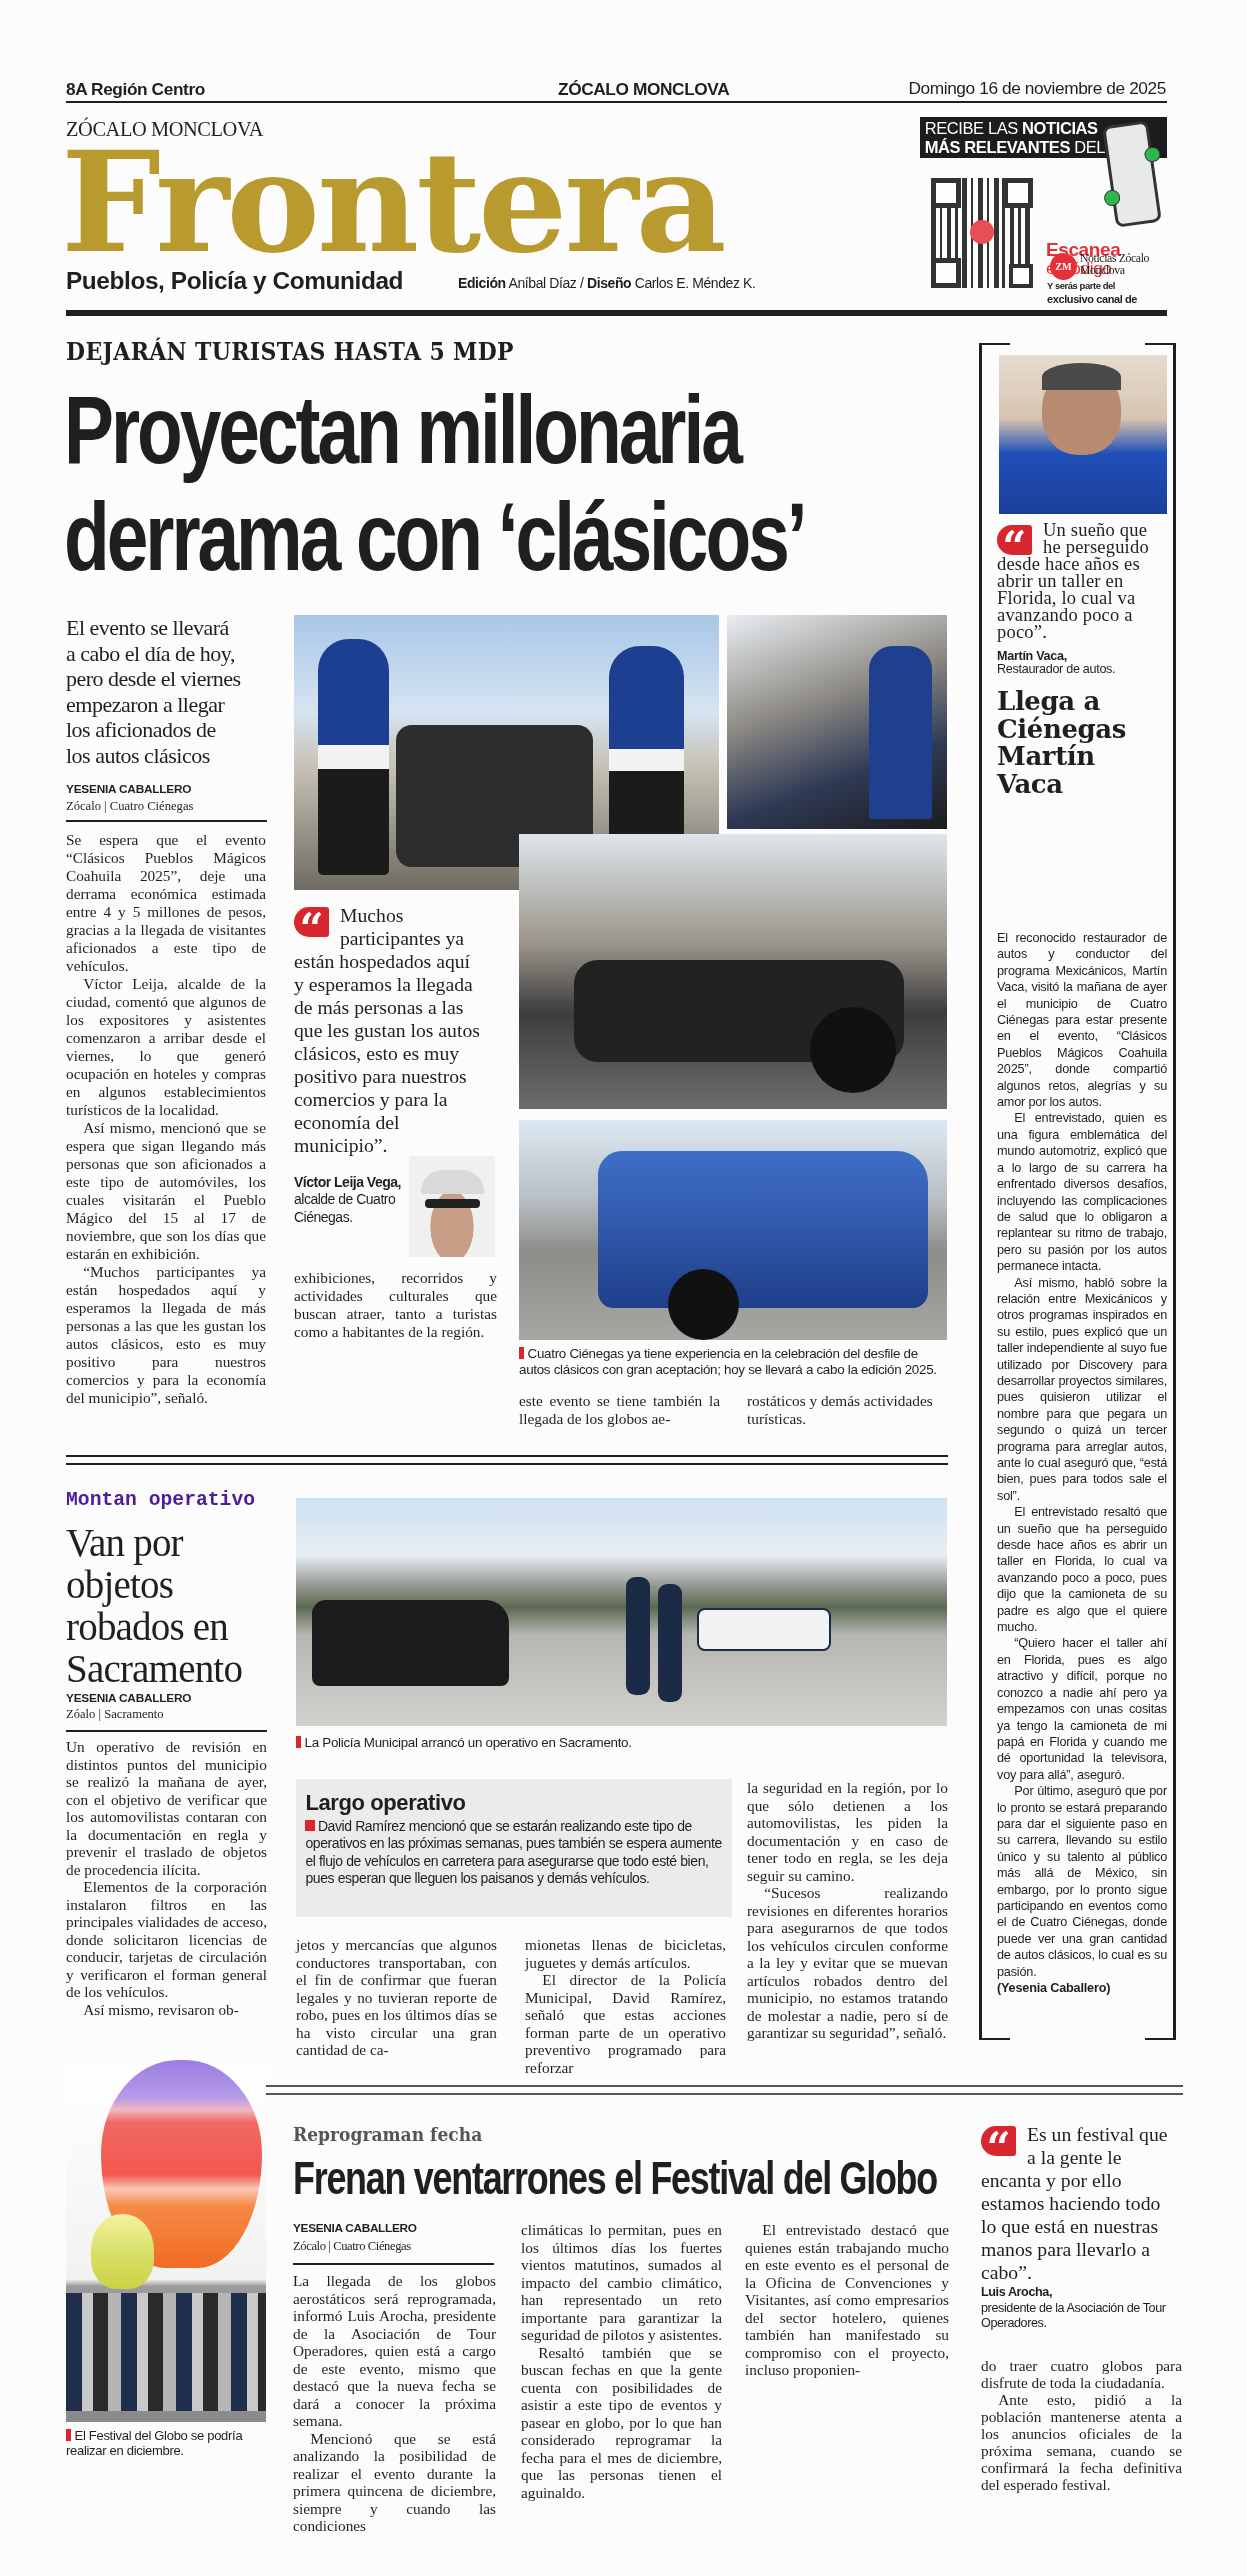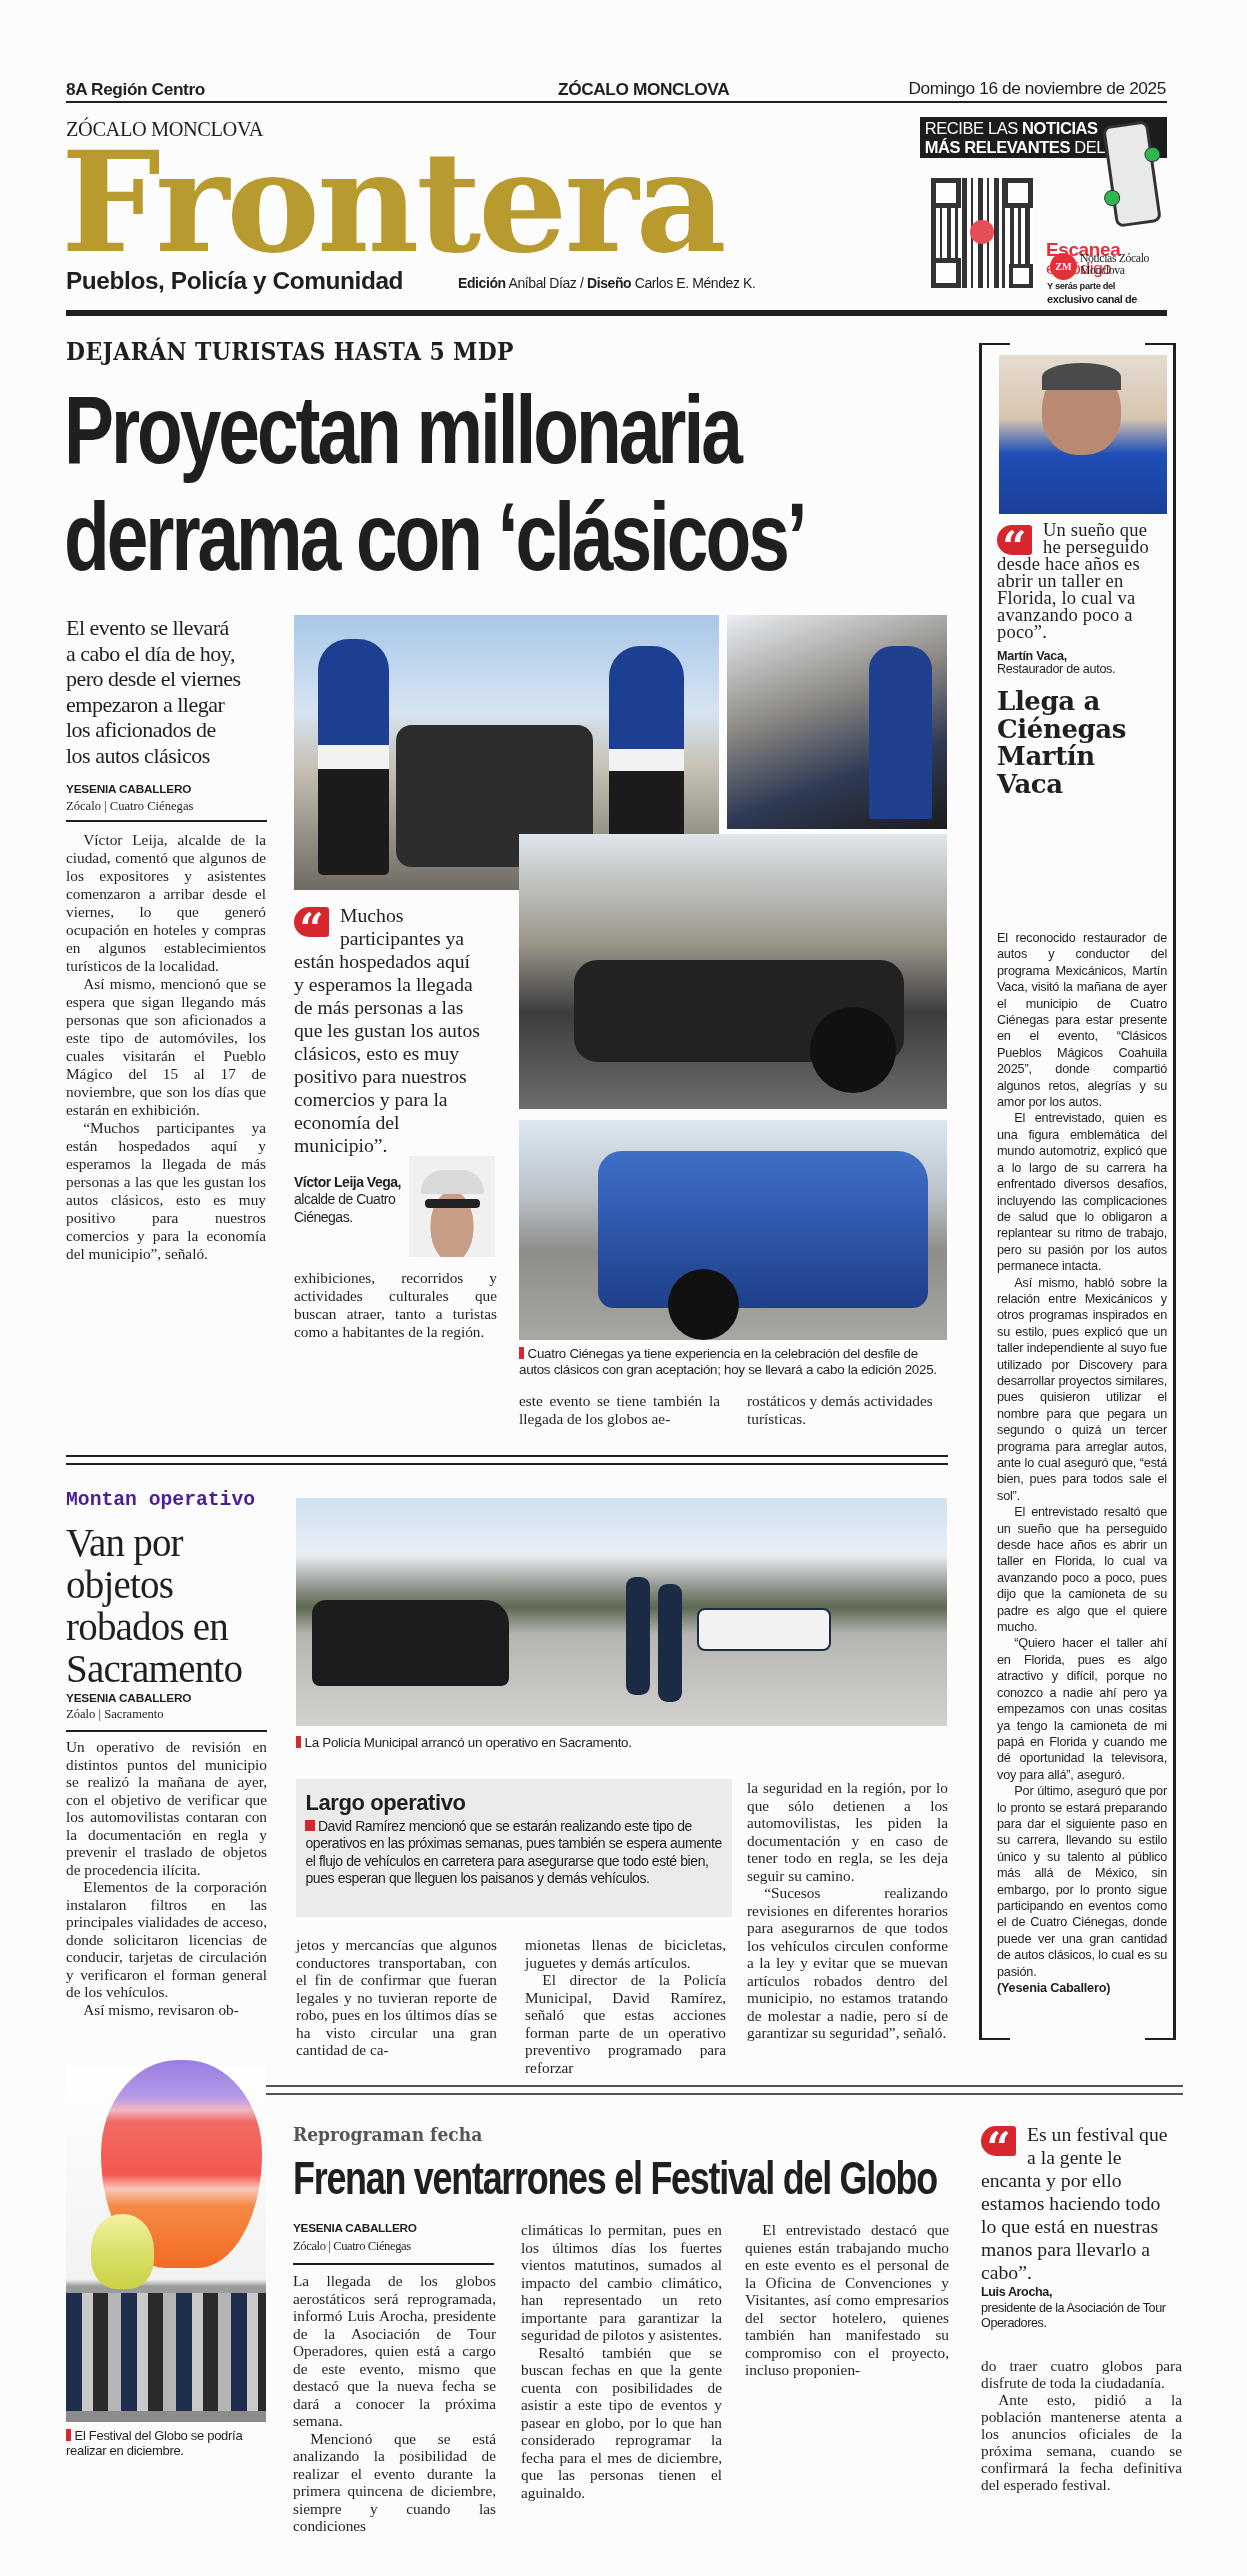--- a/index.html
+++ b/index.html
@@ -76,20 +76,21 @@
   <div>Proyectan millonaria</div>
   <div>derrama con ‘clásicos’</div>
 </div>
 
 <div class="abs" style="left:66px;top:615px;width:177px;font-size:22px;line-height:25.6px;letter-spacing:-0.5px">El evento se llevará a cabo el día de hoy, pero desde el viernes empezaron a llegar los aficionados de los autos clásicos</div>
 <div class="abs sans" style="left:66px;top:782px;font-size:11.8px;font-weight:bold;letter-spacing:-0.2px">YESENIA CABALLERO</div>
 <div class="abs" style="left:66px;top:799px;font-size:12.6px">Zócalo | Cuatro Ciénegas</div>
 <div class="rule" style="left:66px;top:820px;width:201px;height:1.6px"></div>
 
 <div class="abs body-text" style="left:66px;top:831px;width:200px">
+  <p class="first">Se espera que el evento “Clásicos Pueblos Mágicos Coahuila 2025”, deje una derrama económica estimada entre 4 y 5 millones de pesos, gracias a la llegada de visitantes aficionados a este tipo de vehículos.</p>
   <p>Víctor Leija, alcalde de la ciudad, comentó que algunos de los expositores y asistentes comenzaron a arribar desde el viernes, lo que generó ocupación en hoteles y compras en algunos establecimientos turísticos de la localidad.</p>
   <p>Así mismo, mencionó que se espera que sigan llegando más personas que son aficionados a este tipo de automóviles, los cuales visitarán el Pueblo Mágico del 15 al 17 de noviembre, que son los días que estarán en exhibición.</p>
   <p>“Muchos participantes ya están hospedados aquí y esperamos la llegada de más personas a las que les gustan los autos clásicos, esto es muy positivo para nuestros comercios y para la economía del municipio”, señaló.</p>
 </div>
 
 <div class="photo" style="left:294px;top:615px;width:425px;height:275px;background:linear-gradient(180deg,#a9c7e8 0%,#d6e4f2 35%,#c7c2b5 55%,#6f6a63 100%)">
   <div style="position:absolute;left:23.6px;top:23.6px;width:71px;height:236px;background:linear-gradient(#1d3f91 0 45%,#f2f2f2 45% 55%,#1b1b1b 55%);border-radius:31px 31px 4.7px 4.7px"></div>
   <div style="position:absolute;left:315px;top:31px;width:75px;height:228px;background:linear-gradient(#1d3f91 0 45%,#f2f2f2 45% 55%,#1b1b1b 55%);border-radius:31px 31px 4.7px 4.7px"></div>
   <div style="position:absolute;left:102px;top:110px;width:197px;height:142px;background:#2c2d2f;border-radius:15.7px"></div>
 </div>

